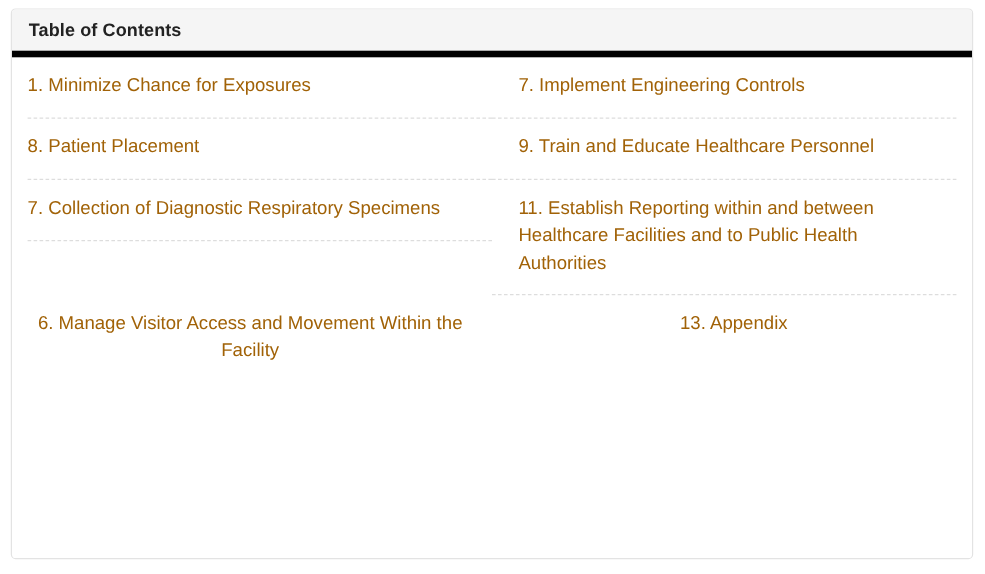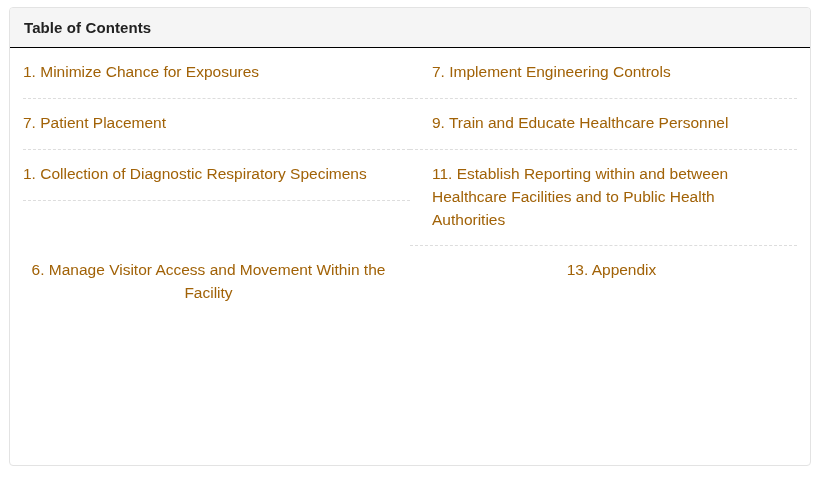--- a/index.html
+++ b/index.html
@@ -24,21 +24,21 @@
     box-sizing: border-box;
     background: #ffffff;
     border: 1px solid #e3e3e3;
     border-radius: 4px;
   }
 
   .panel-header {
     height: 40px;
     box-sizing: border-box;
     background: #f5f5f5;
-    border-bottom: 1px solid #000000;
+    border-bottom: 6px solid #000000;
     border-radius: 3px 3px 0 0;
     padding: 0 14px;
     display: flex;
     align-items: center;
   }
 
   .panel-title {
     font-size: 15px;
     font-weight: bold;
     color: #222222;
@@ -109,35 +109,35 @@
             <div class="toc-cell-inner">
               <a class="toc-link" href="#">7. Implement Engineering Controls</a>
             </div>
           </td>
         </tr>
 
 
         <tr>
           <td class="col-left">
             <div class="toc-cell-inner">
-              <a class="toc-link" href="#">7. Patient Placement</a>
+              <a class="toc-link" href="#">8. Patient Placement</a>
             </div>
           </td>
           <td class="col-right">
             <div class="toc-cell-inner">
               <a class="toc-link" href="#">9. Train and Educate Healthcare Personnel</a>
             </div>
           </td>
         </tr>
 
 
         <tr>
           <td class="col-left">
             <div class="toc-cell-inner">
-              <a class="toc-link" href="#">1. Collection of Diagnostic Respiratory Specimens</a>
+              <a class="toc-link" href="#">7. Collection of Diagnostic Respiratory Specimens</a>
             </div>
           </td>
           <td class="col-right">
             <div class="toc-cell-inner">
               <a class="toc-link" href="#">11. Establish Reporting within and between Healthcare Facilities and to Public Health Authorities</a>
             </div>
           </td>
         </tr>
 
         <tr>

